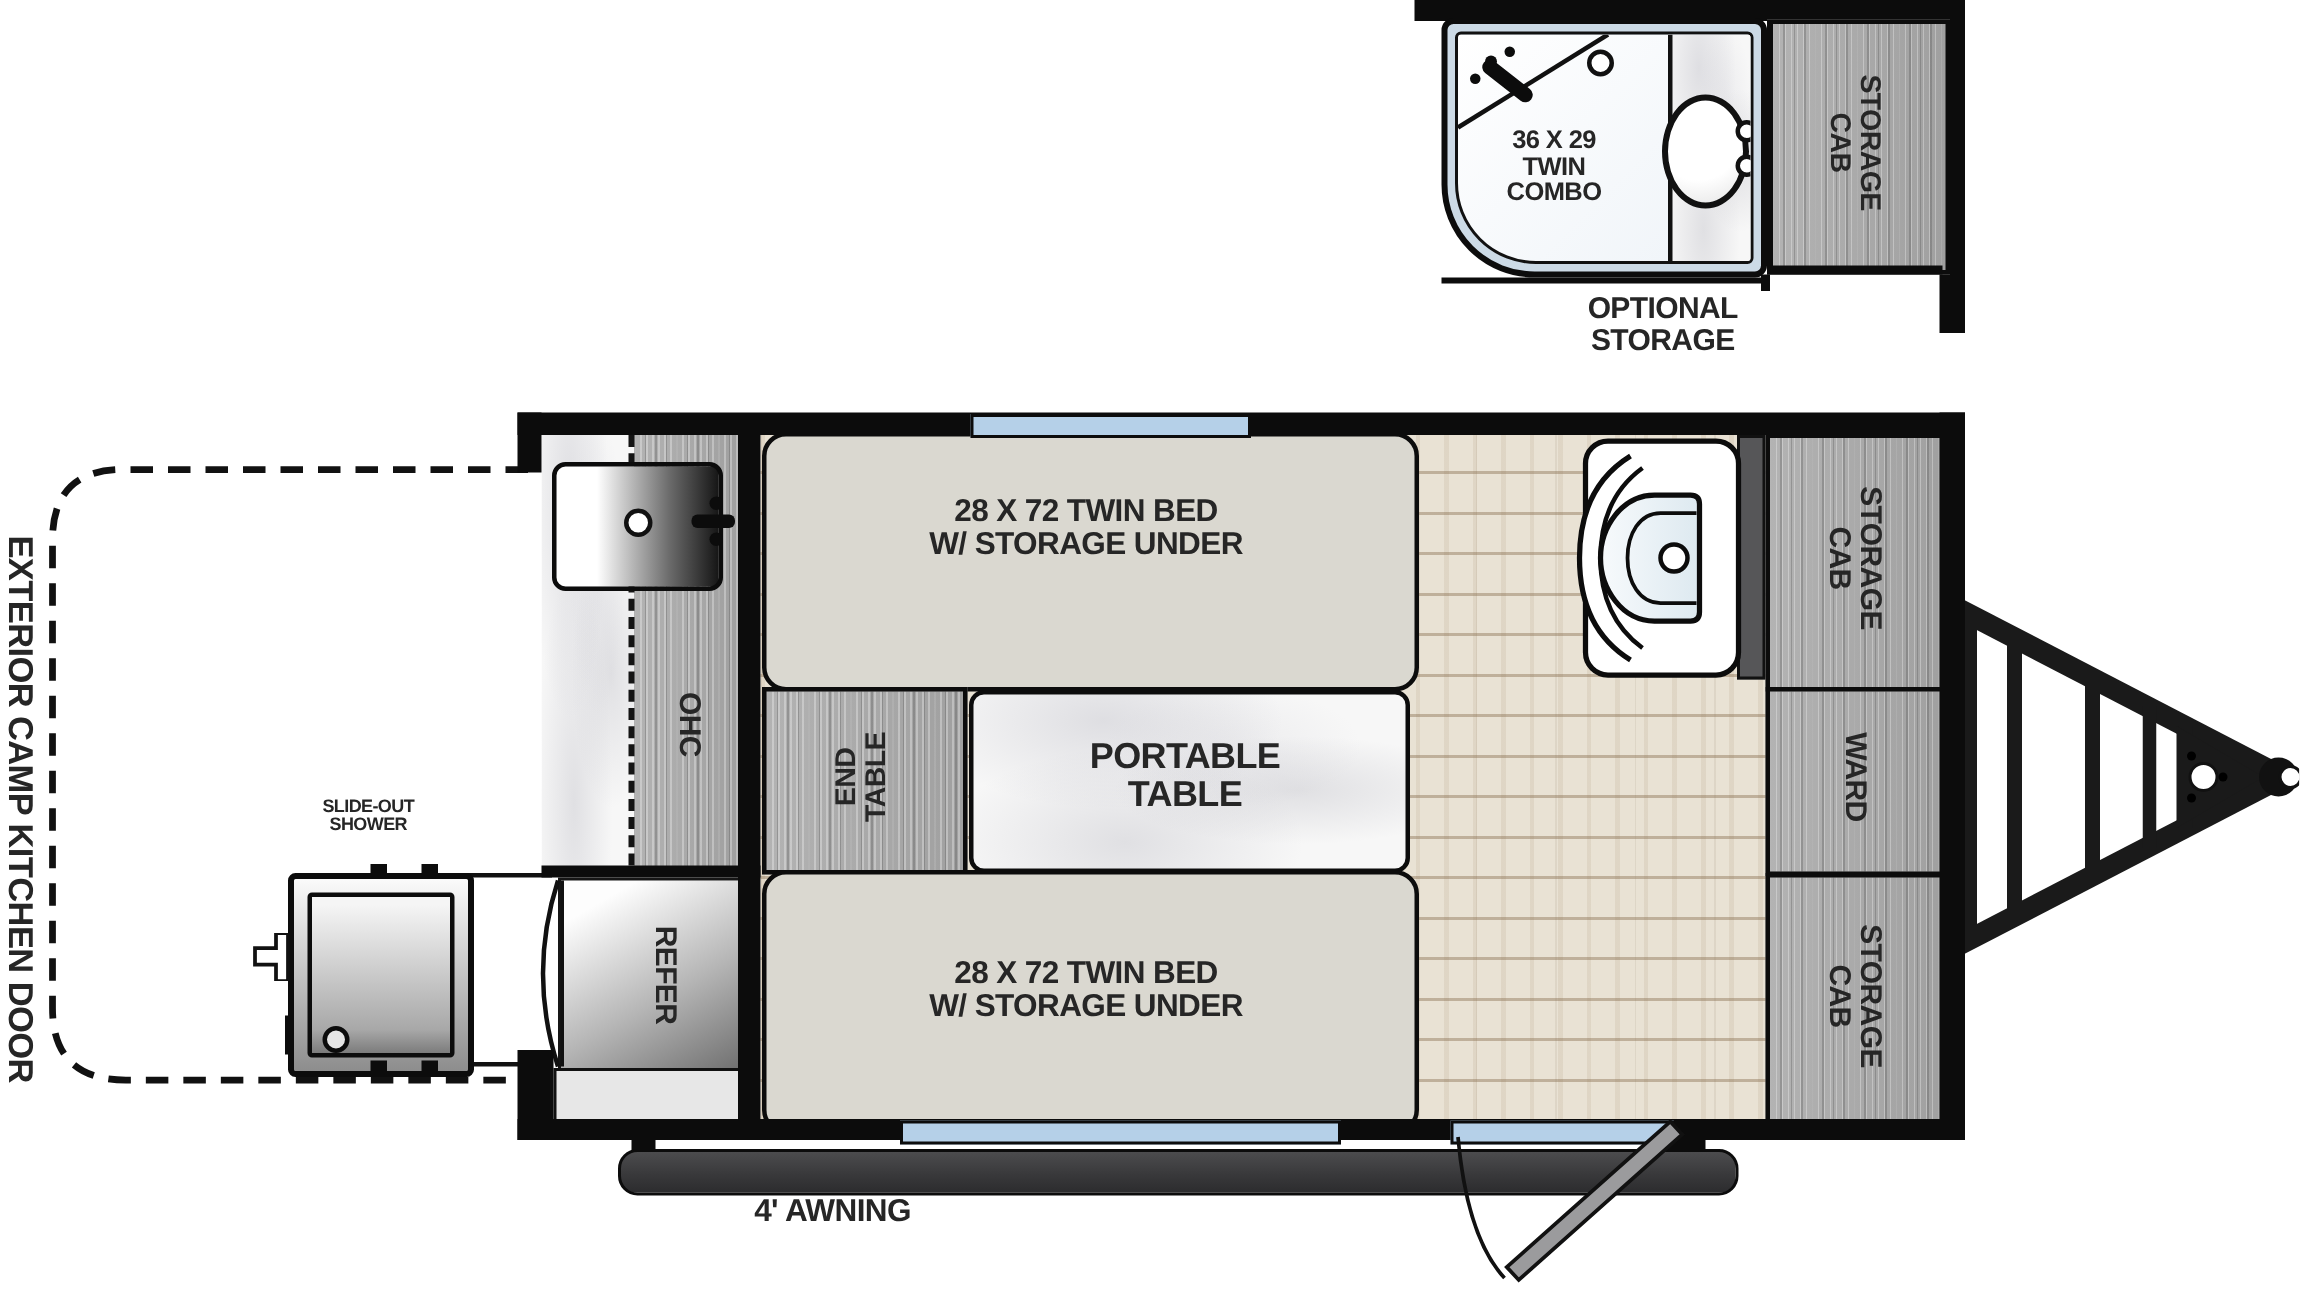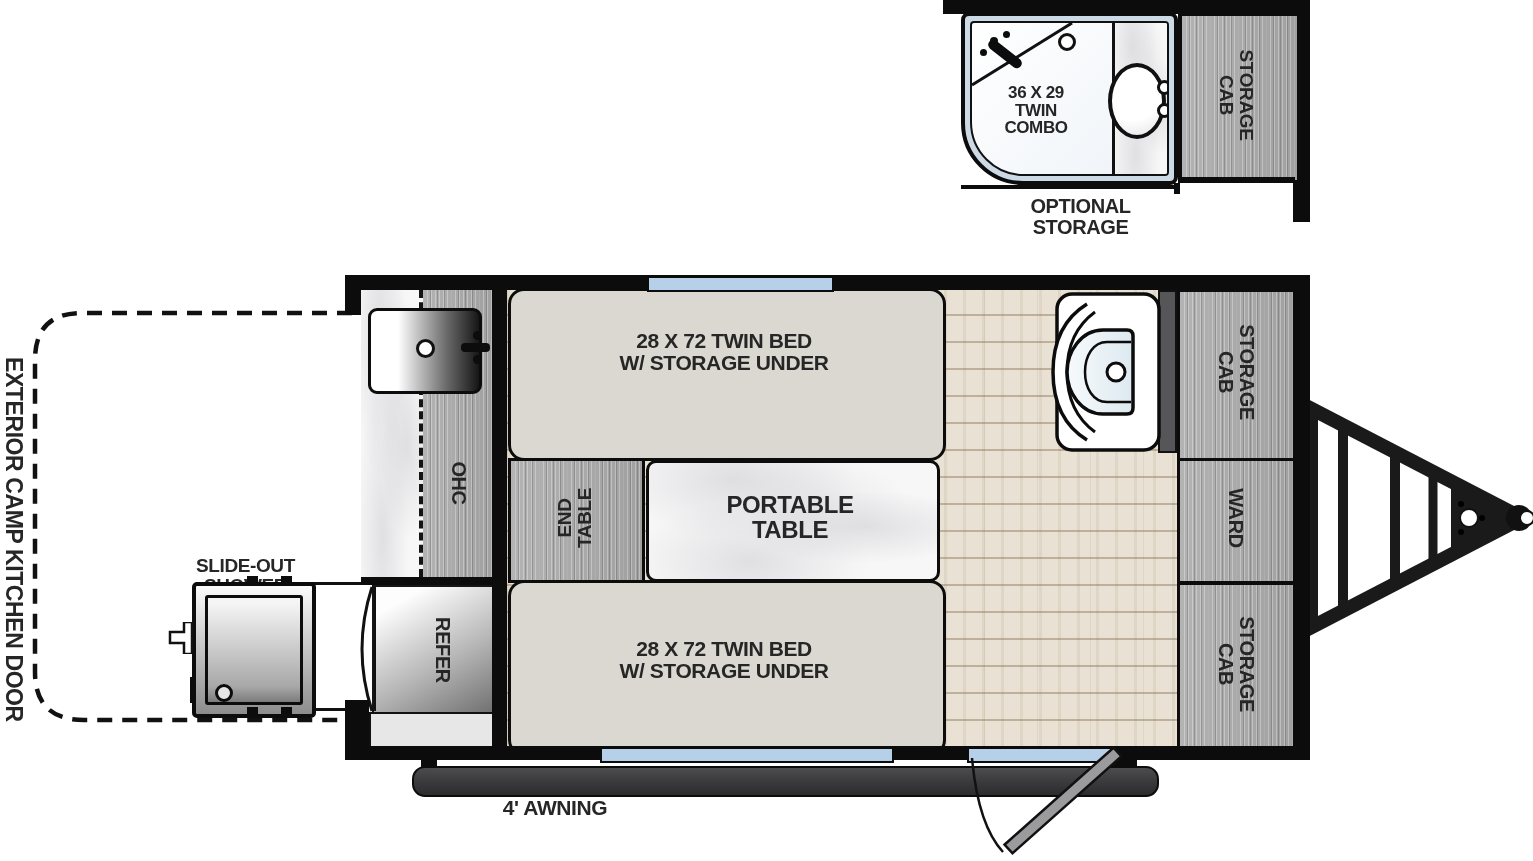--- a/index.html
+++ b/index.html
@@ -30,21 +30,21 @@
 </head>
 <body>
 
 <div id="scene">
 
   <svg class="abs" style="left:0;top:300px;" width="370" height="440" viewBox="0 0 370 440">
     <path d="M352,13 L82,13 Q35,13 35,60 L35,372 Q35,420 84,420 L352,420" fill="none" stroke="#111" stroke-width="4.5" stroke-dasharray="15 10"></path>
   </svg>
   <div class="lbl" style="left:-152px;top:510px;width:330px;font-size:23px;transform:rotate(90deg);">EXTERIOR CAMP KITCHEN DOOR</div>
 
-  <div class="lbl" style="left:163px;top:531px;width:165px;font-size:19px;margin-top:25px;">
+  <div class="lbl" style="left:163px;top:531px;width:165px;font-size:12px;">
     <div>SLIDE-OUT</div>
     <div>SHOWER</div>
   </div>
   <div class="abs" style="left:306px;top:582px;width:62px;height:3px;background:#111;"></div>
   <div class="abs" style="left:306px;top:708px;width:62px;height:3px;background:#111;"></div>
   <div class="abs" style="left:192px;top:582px;width:116px;height:128px;border:4px solid #0c0c0c;border-radius:5px;
               background:linear-gradient(180deg,#fbfbfb,#8d8d8d);">
     <div class="abs" style="left:9px;top:9px;right:9px;bottom:9px;border:3px solid #0c0c0c;border-radius:3px;
                 background:linear-gradient(180deg,#f5f5f5 5%,#a8a8a8 85%,#7c7c7c);"></div>
     <div class="dot" style="left:19px;top:98px;width:12px;height:12px;border:3px solid #0c0c0c;background:#e6e6e6;"></div>
@@ -89,21 +89,21 @@
   <div class="abs" style="left:961px;top:185px;width:217px;height:4px;background:#0c0c0c;"></div>
 
   <div class="abs wood" style="left:1178px;top:13px;width:115px;height:164px;border:3px solid #0c0c0c;border-left:4px solid #0c0c0c;"></div>
   <div class="lbl rot90" style="left:1236px;top:95px;font-size:19px;">
     <div>STORAGE</div>
     <div>CAB</div>
   </div>
   <div class="abs" style="left:1178px;top:177px;width:117px;height:6px;background:#0c0c0c;"></div>
   <div class="abs" style="left:1174px;top:183px;width:6px;height:11px;background:#0c0c0c;"></div>
 
-  <div class="lbl" style="left:998px;top:196px;width:165px;font-size:20px;">
+  <div class="lbl" style="left:1026px;top:196px;width:165px;font-size:20px;">
     <div>OPTIONAL</div>
     <div>STORAGE</div>
   </div>
 
   <div class="abs floorwood" style="left:507px;top:290px;width:786px;height:456px;"></div>
 
   <div class="abs marble" style="left:361px;top:290px;width:62px;height:289px;border-bottom-right-radius:14px;"></div>
   <div class="abs wood" style="left:423px;top:290px;width:69px;height:289px;"></div>
   <div class="abs" style="left:419px;top:290px;width:0;height:287px;border-left:4px dashed #141414;"></div>
   <div class="lbl rot90" style="left:459px;top:483px;font-size:20px;">OHC</div>

